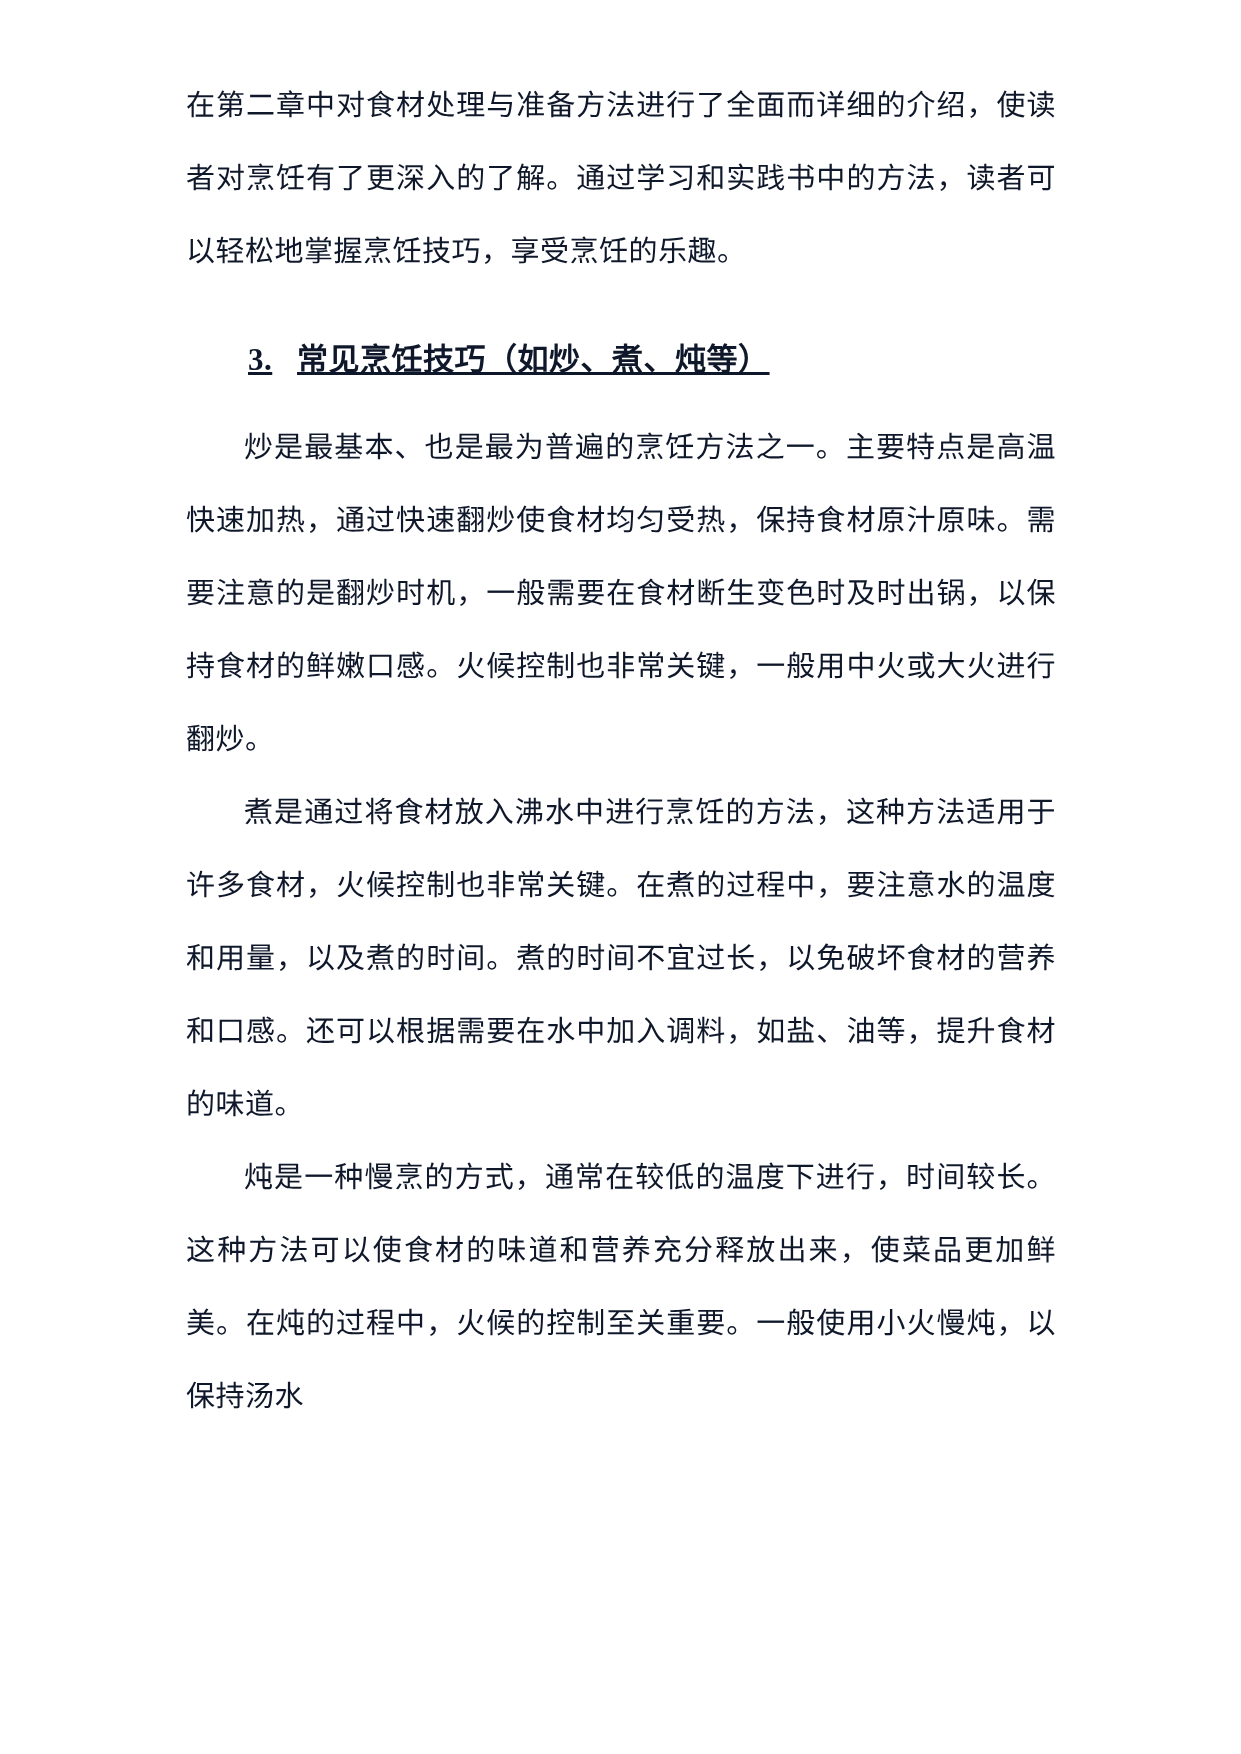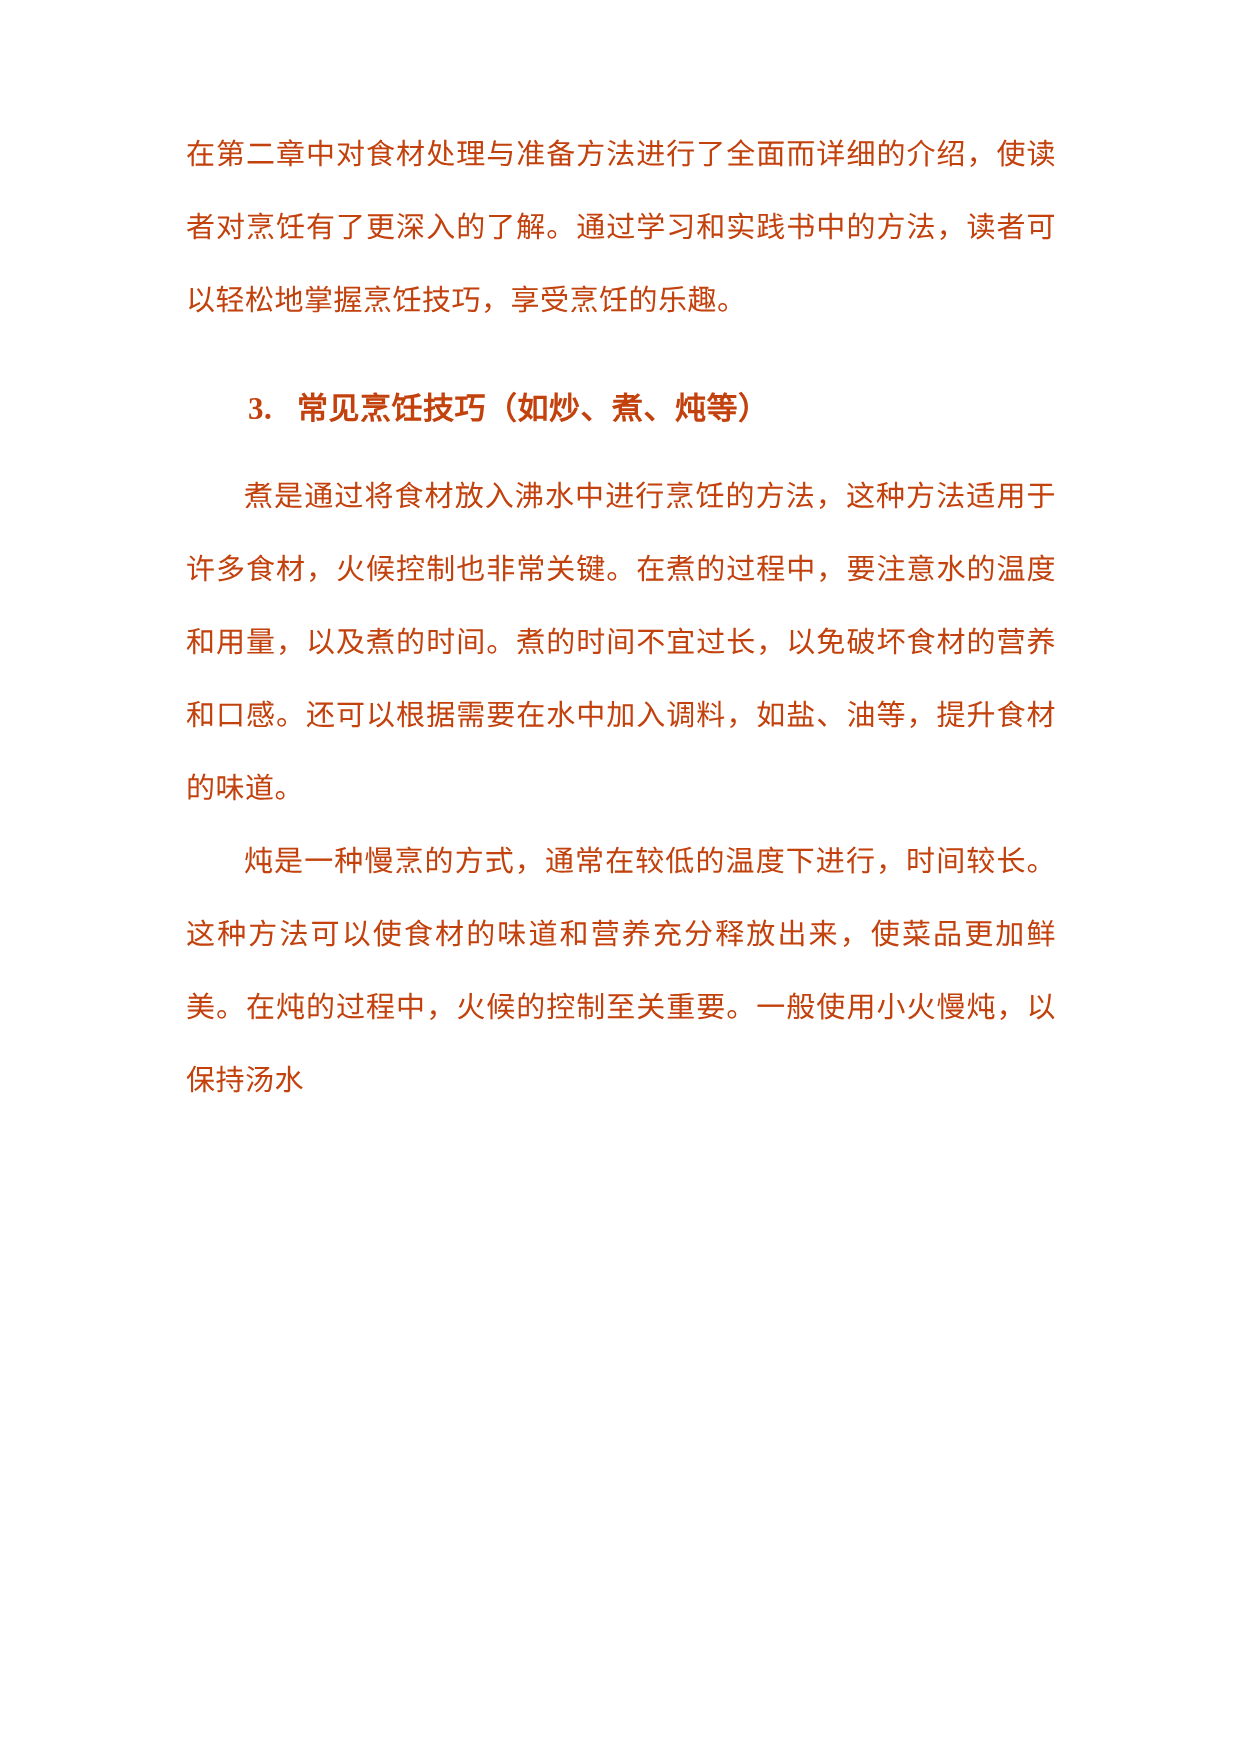--- a/index.html
+++ b/index.html
@@ -6,22 +6,22 @@
     margin: 0;
     padding: 0;
     background: #ffffff;
   }
   .page {
     position: relative;
     width: 1241px;
     height: 1428px;
     box-sizing: border-box;
     background: #ffffff;
-    color: #c2410c;
-    padding: 118px 185px 0 186px;
+    color: #0f172a;
+    padding: 69px 185px 0 186px;
     font-family: "Liberation Serif", "DejaVu Serif", serif;
     font-size: 29px;
     line-height: 73px;
     overflow: hidden;
   }
   .para {
     margin: 0;
     text-align: justify;
     text-justify: inter-ideograph;
     text-indent: 2em;
@@ -31,33 +31,35 @@
   .para.no-indent {
     text-indent: 0;
   }
   .heading {
     margin: 35px 0 15px 0;
     font-size: 31px;
     font-weight: bold;
     line-height: 73px;
     text-indent: 2em;
     letter-spacing: 0.5px;
+    text-decoration: underline;
   }
   .heading .heading-number {
     margin-right: 0.8em;
   }
 </style>
 </head>
 <body>
 
 <div class="page">
 
   <p class="para no-indent">在第二章中对食材处理与准备方法进行了全面而详细的介绍，使读者对烹饪有了更深入的了解。通过学习和实践书中的方法，读者可以轻松地掌握烹饪技巧，享受烹饪的乐趣。</p>
 
   <h3 class="heading"><span class="heading-number">3.</span><span>常见烹饪技巧（如炒、煮、炖等）</span></h3>
 
 
+  <p class="para">炒是最基本、也是最为普遍的烹饪方法之一。主要特点是高温快速加热，通过快速翻炒使食材均匀受热，保持食材原汁原味。需要注意的是翻炒时机，一般需要在食材断生变色时及时出锅，以保持食材的鲜嫩口感。火候控制也非常关键，一般用中火或大火进行翻炒。</p>
 
   <p class="para">煮是通过将食材放入沸水中进行烹饪的方法，这种方法适用于许多食材，火候控制也非常关键。在煮的过程中，要注意水的温度和用量，以及煮的时间。煮的时间不宜过长，以免破坏食材的营养和口感。还可以根据需要在水中加入调料，如盐、油等，提升食材的味道。</p>
 
   <p class="para">炖是一种慢烹的方式，通常在较低的温度下进行，时间较长。这种方法可以使食材的味道和营养充分释放出来，使菜品更加鲜美。在炖的过程中，火候的控制至关重要。一般使用小火慢炖，以保持汤水</p>
 
 </div>
 
 </body></html>

